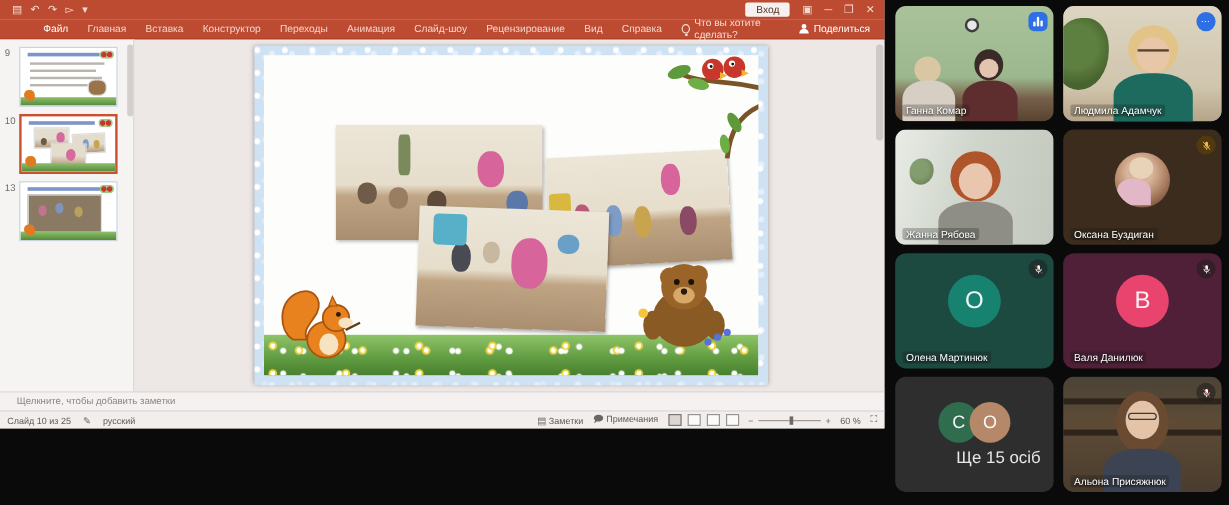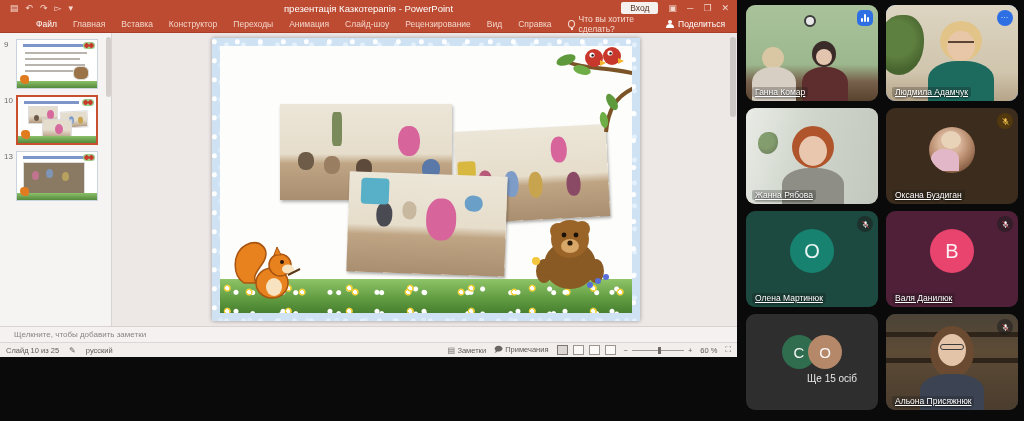--- a/index.html
+++ b/index.html
@@ -91,21 +91,21 @@
   .zoom-slider { display:flex; align-items:center; gap:4px; }
   .zs-line { width:52px; height:1px; background:#a09a97; position:relative; }
   .zs-thumb { position:absolute; left:26px; top:-3px; width:3px; height:7px; background:#6f6a67; }
 
   
   .panel { position:absolute; left:740px; top:0; width:284px; height:421px;
     display:grid; grid-template-columns:132px 132px; grid-auto-rows:96px; gap:7px 8px; padding:5px 0 0 6px; }
   .tile { position:relative; border-radius:9px; overflow:hidden; background:#2b2b2b; }
   .tile.active { outline:2px solid #4a8cff; outline-offset:-2px; }
   .nm { position:absolute; left:6px; bottom:4px; font-size:8.5px; color:#fff;
-    text-shadow:0 1px 2px rgba(0,0,0,.9); background:rgba(20,20,20,.25); padding:0 3px; border-radius:2px; white-space:nowrap;text-decoration:underline; }
+    text-shadow:0 1px 2px rgba(0,0,0,.9); background:rgba(20,20,20,.25); padding:0 3px; border-radius:2px; white-space:nowrap; }
   .badge { position:absolute; top:5px; right:5px; width:16px; height:16px; border-radius:50%;
     display:flex; align-items:center; justify-content:center; }
   .badge.sqr { border-radius:5px; background:#2f6fe4; }
   .badge.more { background:#2f6fe4; color:#fff; font-size:8px; letter-spacing:1px; line-height:6px; padding-bottom:4px; }
   .badge.mute { background:rgba(30,30,30,.55); }
   .badge.mute.amber { background:rgba(90,60,10,.75); }
   .bars { display:flex; gap:1.5px; align-items:flex-end; height:8px; }
   .bars i { width:1.8px; background:#fff; border-radius:1px; }
   .init-circle { position:absolute; left:50%; top:42%; transform:translate(-50%,-50%);
     width:44px; height:44px; border-radius:50%; display:flex; align-items:center; justify-content:center;
@@ -120,38 +120,37 @@
   .v-alio { background:linear-gradient(180deg,#4b4337 0%,#5d4b36 40%,#4a3c2e 100%); }
   .shelf { position:absolute; left:0; right:0; height:5px; background:#2e2419; }
   .clock { position:absolute; width:12px; height:12px; border-radius:50%; border:2px solid #3d3d3d; background:#e8e8e8; }
   .plant { position:absolute; background:radial-gradient(circle at 40% 40%, #5d7f3f 0 40%, #47632e 70%); border-radius:50% 40% 55% 45%; }
   .avatar-photo { position:absolute; left:50%; top:44%; transform:translate(-50%,-50%); width:46px; height:46px; border-radius:50%;
     background:radial-gradient(circle at 45% 35%, #d8b49a 0 28%, #b98d6f 50%, #8a6045 75%, #6d4a33 100%); overflow:hidden; }
   .ov-wrap { position:absolute; left:50%; top:40%; transform:translate(-50%,-50%); display:flex; }
   .ov-c { width:34px; height:34px; border-radius:50%; display:flex; align-items:center; justify-content:center;
     font-size:15px; color:rgba(255,255,255,.95); }
   .ov-c + .ov-c { margin-left:-8px; }
-  .ov-label { position:absolute; left:0; right:0; top:61%; text-align:center; font-size:10px; color:#e8e8e8;margin-left:40px; }
+  .ov-label { position:absolute; left:0; right:0; top:61%; text-align:center; font-size:14px; color:#e8e8e8;margin-left:40px; }
 </style>
 </head>
 <body>
 
 <div class="stage">
 
   <div class="pp">
 
     <div class="titlebar">
       <div class="qat">
         <span>▤</span>
         <span>↶</span>
         <span>↷</span>
         <span>▻</span>
         <span>▾</span>
       </div>
-      <div class="title-text">презентація Казкотерапія  -  PowerPoint</div>
       <div class="tb-right">
         <span class="signin-pill">Вход</span>
         <span class="winbtn">▣</span>
         <span class="winbtn">─</span>
         <span class="winbtn">❐</span>
         <span class="winbtn">✕</span>
       </div>
     </div>
 
     <div class="tabrow">

